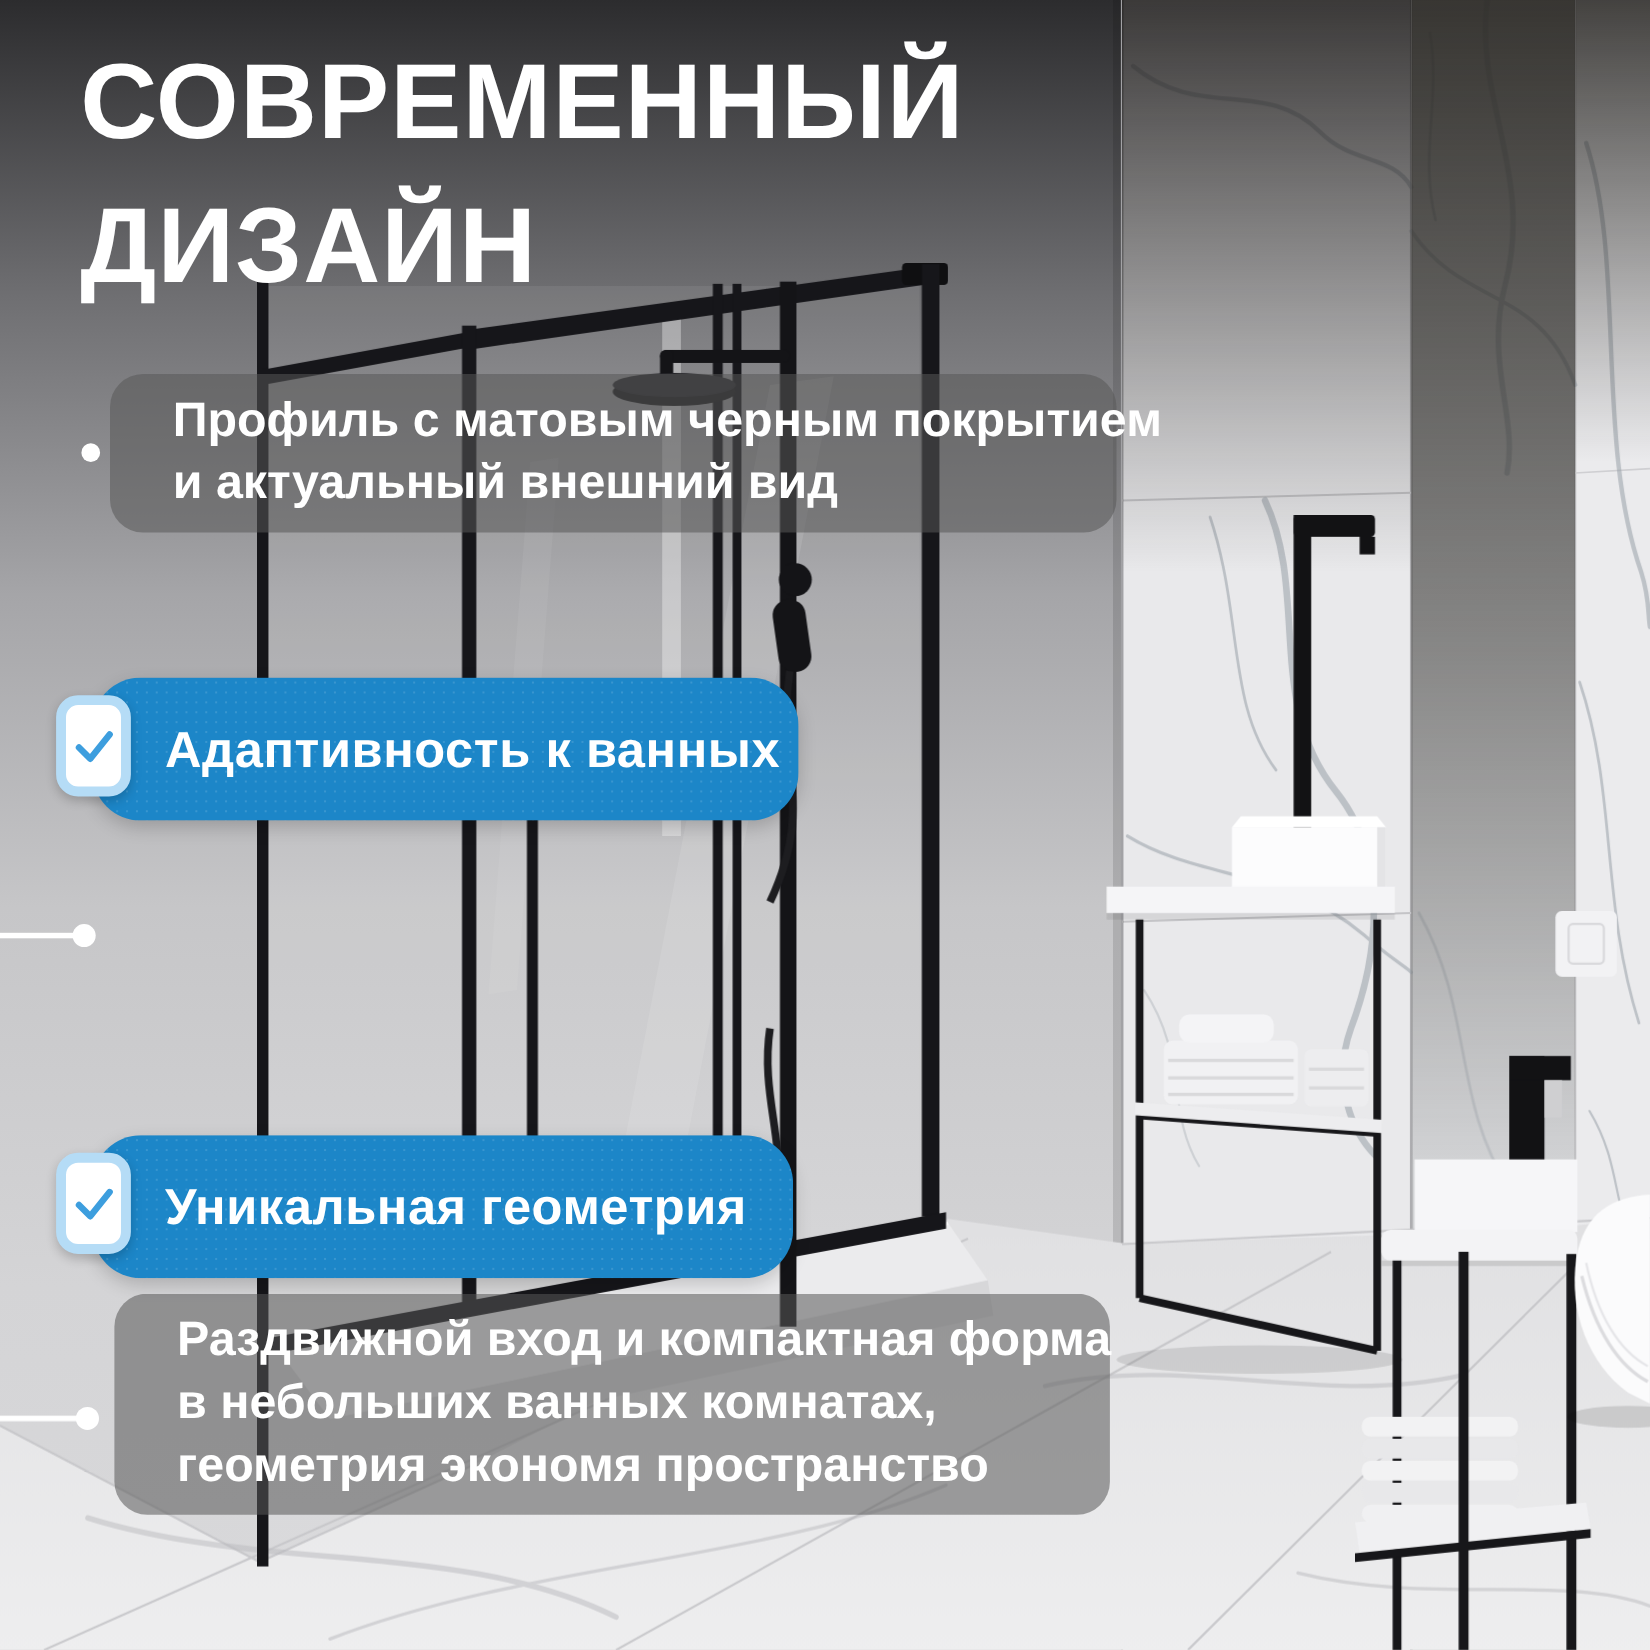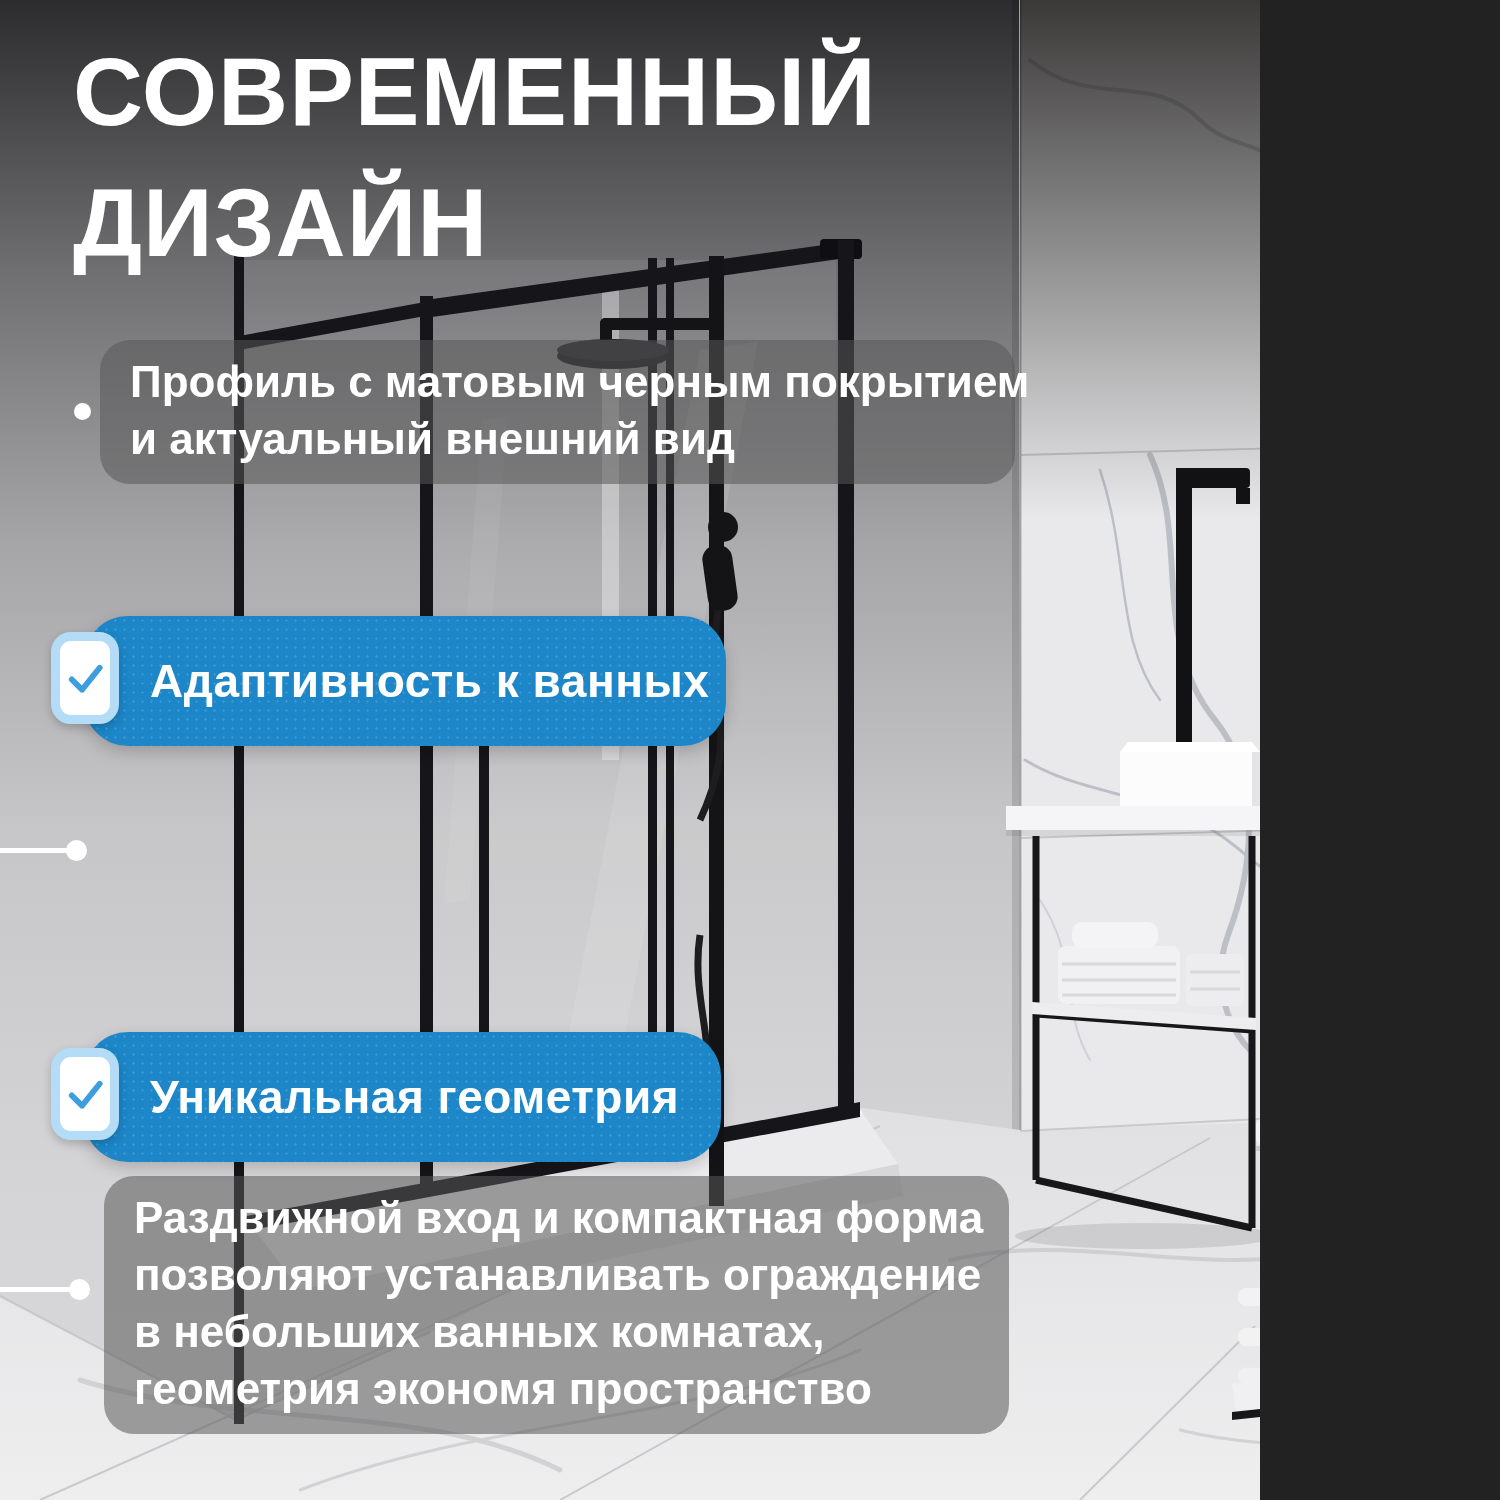--- a/index.html
+++ b/index.html
@@ -1,32 +1,32 @@
 <!DOCTYPE html>
 <html><head>
 <meta charset="utf-8">
 <style>
   html,body{margin:0;padding:0;background:#222;}
   .stage{
-    position:relative;width:1260px;height:1500px;overflow:hidden;
+    position:relative;width:1500px;height:1500px;overflow:hidden;
     font-family:"Liberation Sans", sans-serif;
     background:#701a75;
   }
   .scene{position:absolute;left:0;top:0;width:1500px;height:1500px;display:block;}
   .page-title{
     position:absolute;left:73px;top:26px;margin:0;
     color:#ffffff;font-weight:bold;font-size:97px;line-height:131px;letter-spacing:1px;
     text-transform:uppercase;white-space:nowrap;
   }
   .note{
     position:absolute;background:rgba(88,88,88,0.55);border-radius:30px;
     color:#ffffff;font-weight:bold;font-size:44px;line-height:57px;
     padding:13px 26px 17px 30px;white-space:nowrap;box-sizing:border-box;
   }
-  .note .ln{white-space:nowrap;}
+  .note .ln{white-space:nowrap;margin-left:27px;}
   .note-1{left:100px;top:340px;width:915px;}
   .note-2{left:100px;top:752px;width:938px;}
   .note-3{left:104px;top:1176px;width:905px;}
   .badge{
     position:absolute;height:130px;border-radius:44px;
     background-color:#1c86c8;
     background-image:radial-gradient(rgba(255,255,255,0.13) 1.2px, rgba(255,255,255,0) 1.4px);
     background-size:9px 9px;
     display:flex;align-items:center;box-sizing:border-box;
     color:#ffffff;font-weight:bold;font-size:46px;letter-spacing:0.5px;
@@ -255,20 +255,19 @@
     <div class="checkbox">
       <svg viewBox="0 0 60 60" xmlns="http://www.w3.org/2000/svg">
         <polyline points="12,32 26,46 50,16" fill="none" stroke="#3d9ede" stroke-width="8" stroke-linecap="round" stroke-linejoin="round"></polyline>
       </svg>
     </div>
     <span>Уникальная геометрия</span>
   </div>
 
   <div class="note note-3">
     <div class="ln">Раздвижной вход и компактная форма</div>
-    <div class="ln">позволяют устанавливать ограждение</div>
     <div class="ln">в небольших ванных комнатах,</div>
     <div class="ln">геометрия экономя пространство</div>
   </div>
   <div class="lead lead-3"></div>
   <div class="dot dot-3"></div>
 
 </div>
 
 </body></html>

